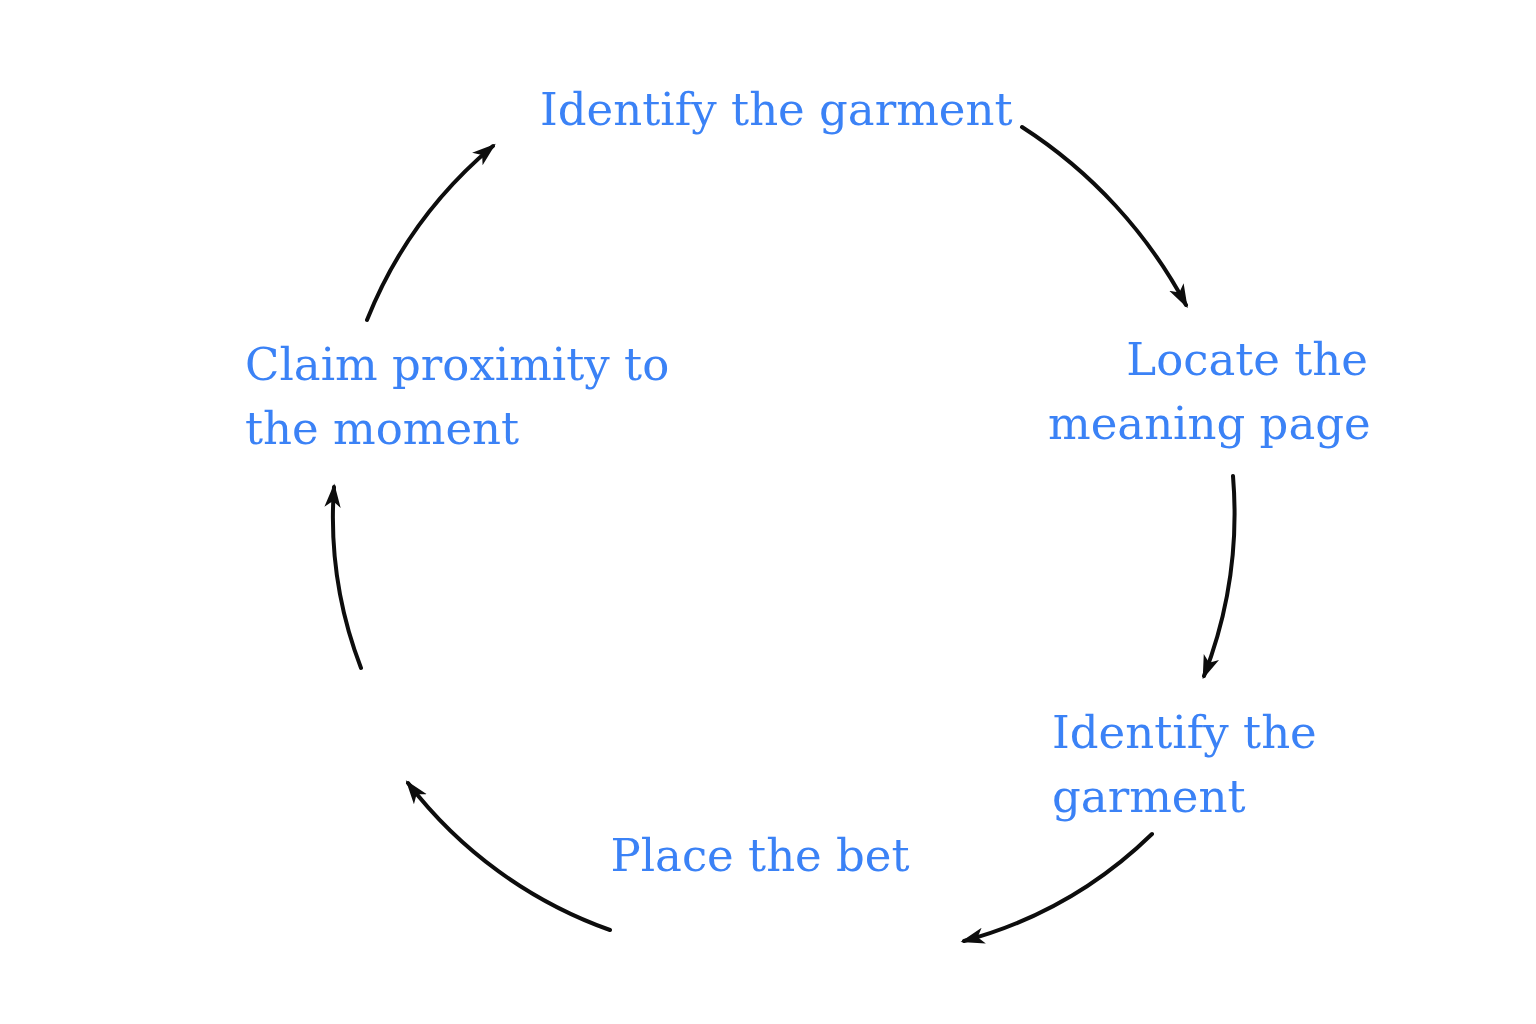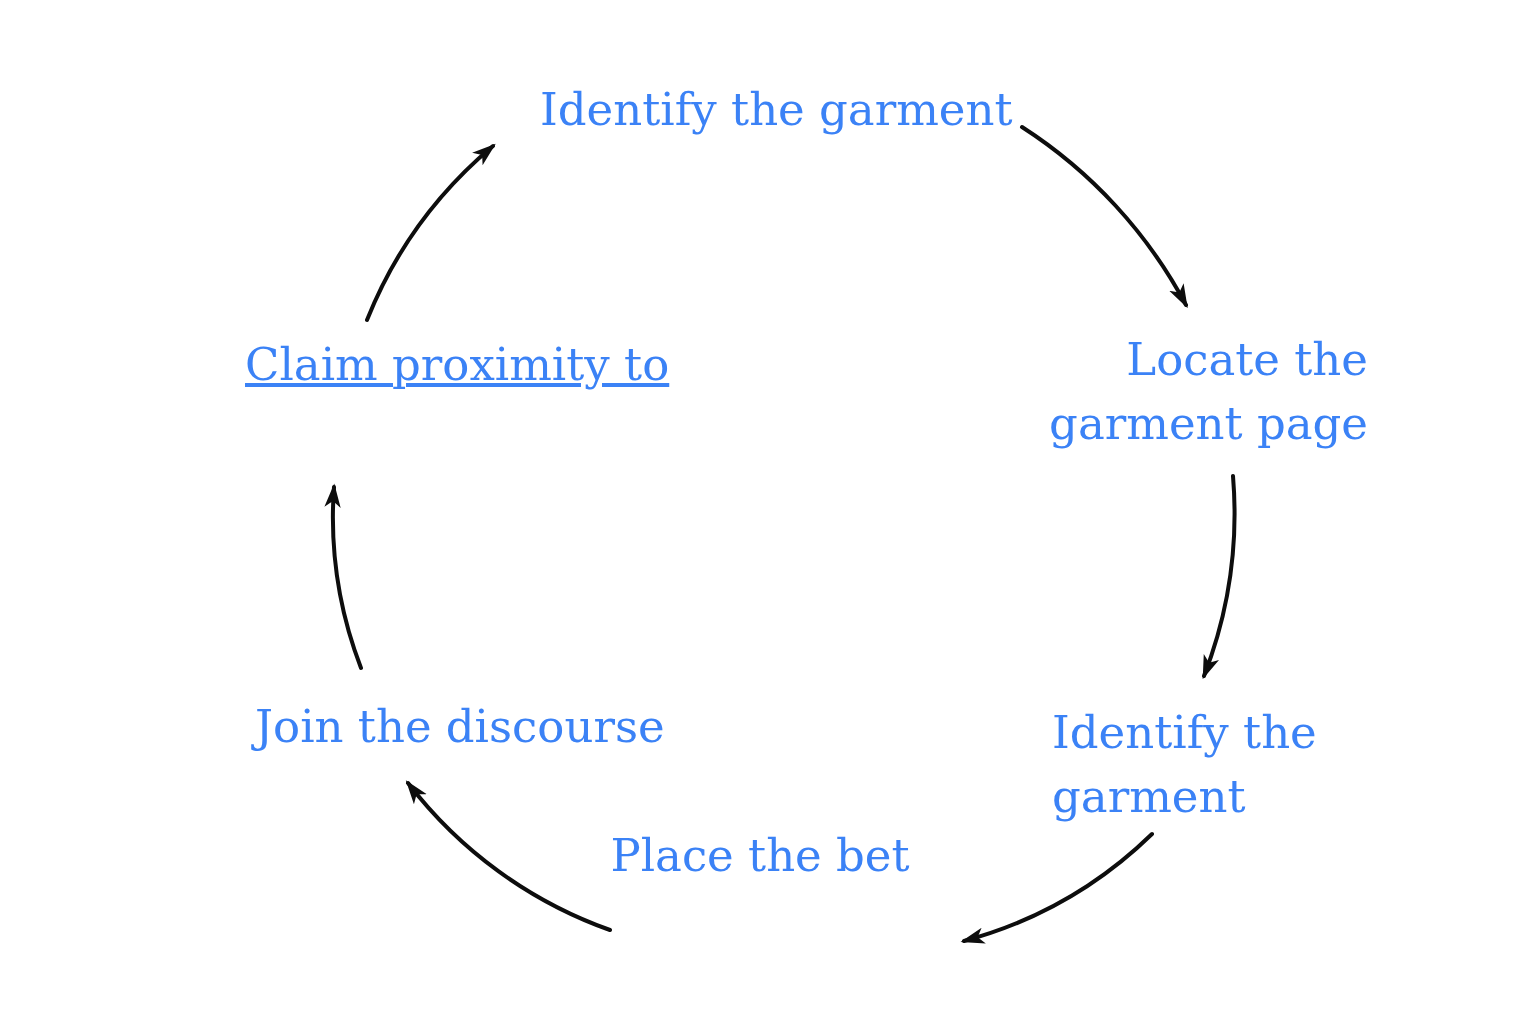--- a/index.html
+++ b/index.html
@@ -34,21 +34,21 @@
     font-size: 45px;
     line-height: 64px;
     white-space: nowrap;
   }
   .step span { display: block; }
   #s-identify { left: 540px; top: 78px;  width: 440px; text-align: center; }
   #s-locate   { left: 1048px; top: 328px; width: 320px; text-align: right; }
   #s-measure  { left: 1052px; top: 701px; text-align: left; }
   #s-place    { left: 540px; top: 824px; width: 440px; text-align: center; }
   #s-join     { left: 255px; top: 695px; text-align: left; }
-  #s-claim    { left: 245px; top: 333px; text-align: left; text-decoration: underline; }
+  #s-claim    { left: 245px; top: 333px; text-align: left; }
 </style>
 </head>
 <body>
 
 <div class="canvas">
 
   <svg class="arrows-svg" viewBox="0 0 1536 1024" xmlns="http://www.w3.org/2000/svg" aria-hidden="true">
     <defs>
       <marker id="ah" viewBox="0 0 10 8" refX="8.5" refY="4" markerWidth="24" markerHeight="19.2" markerUnits="userSpaceOnUse" orient="auto">
         <path d="M0,0.6 L10,4 L0,7.4 L2.6,4 Z" fill="#0d0d0d"></path>
@@ -61,33 +61,31 @@
     <path class="arc" d="M 361 668 A 420 420 0 0 1 334 487" marker-end="url(#ah)"></path>
     <path class="arc" d="M 367 320 A 440 440 0 0 1 493 146" marker-end="url(#ah)"></path>
   </svg>
 
   <div class="step" id="s-identify">
     <span>Identify the garment</span>
   </div>
 
   <div class="step" id="s-locate">
     <span>Locate the</span>
-    <span>garment page</span>
+    <span>meaning page</span>
   </div>
 
   <div class="step" id="s-measure">
     <span>Identify the</span>
     <span>garment</span>
   </div>
 
   <div class="step" id="s-place">
     <span>Place the bet</span>
   </div>
 
-  <div class="step" id="s-join">
-    <span>Join the discourse</span>
-  </div>
 
   <div class="step" id="s-claim">
     <span>Claim proximity to</span>
+    <span>the moment</span>
   </div>
 
 </div>
 
 </body></html>

